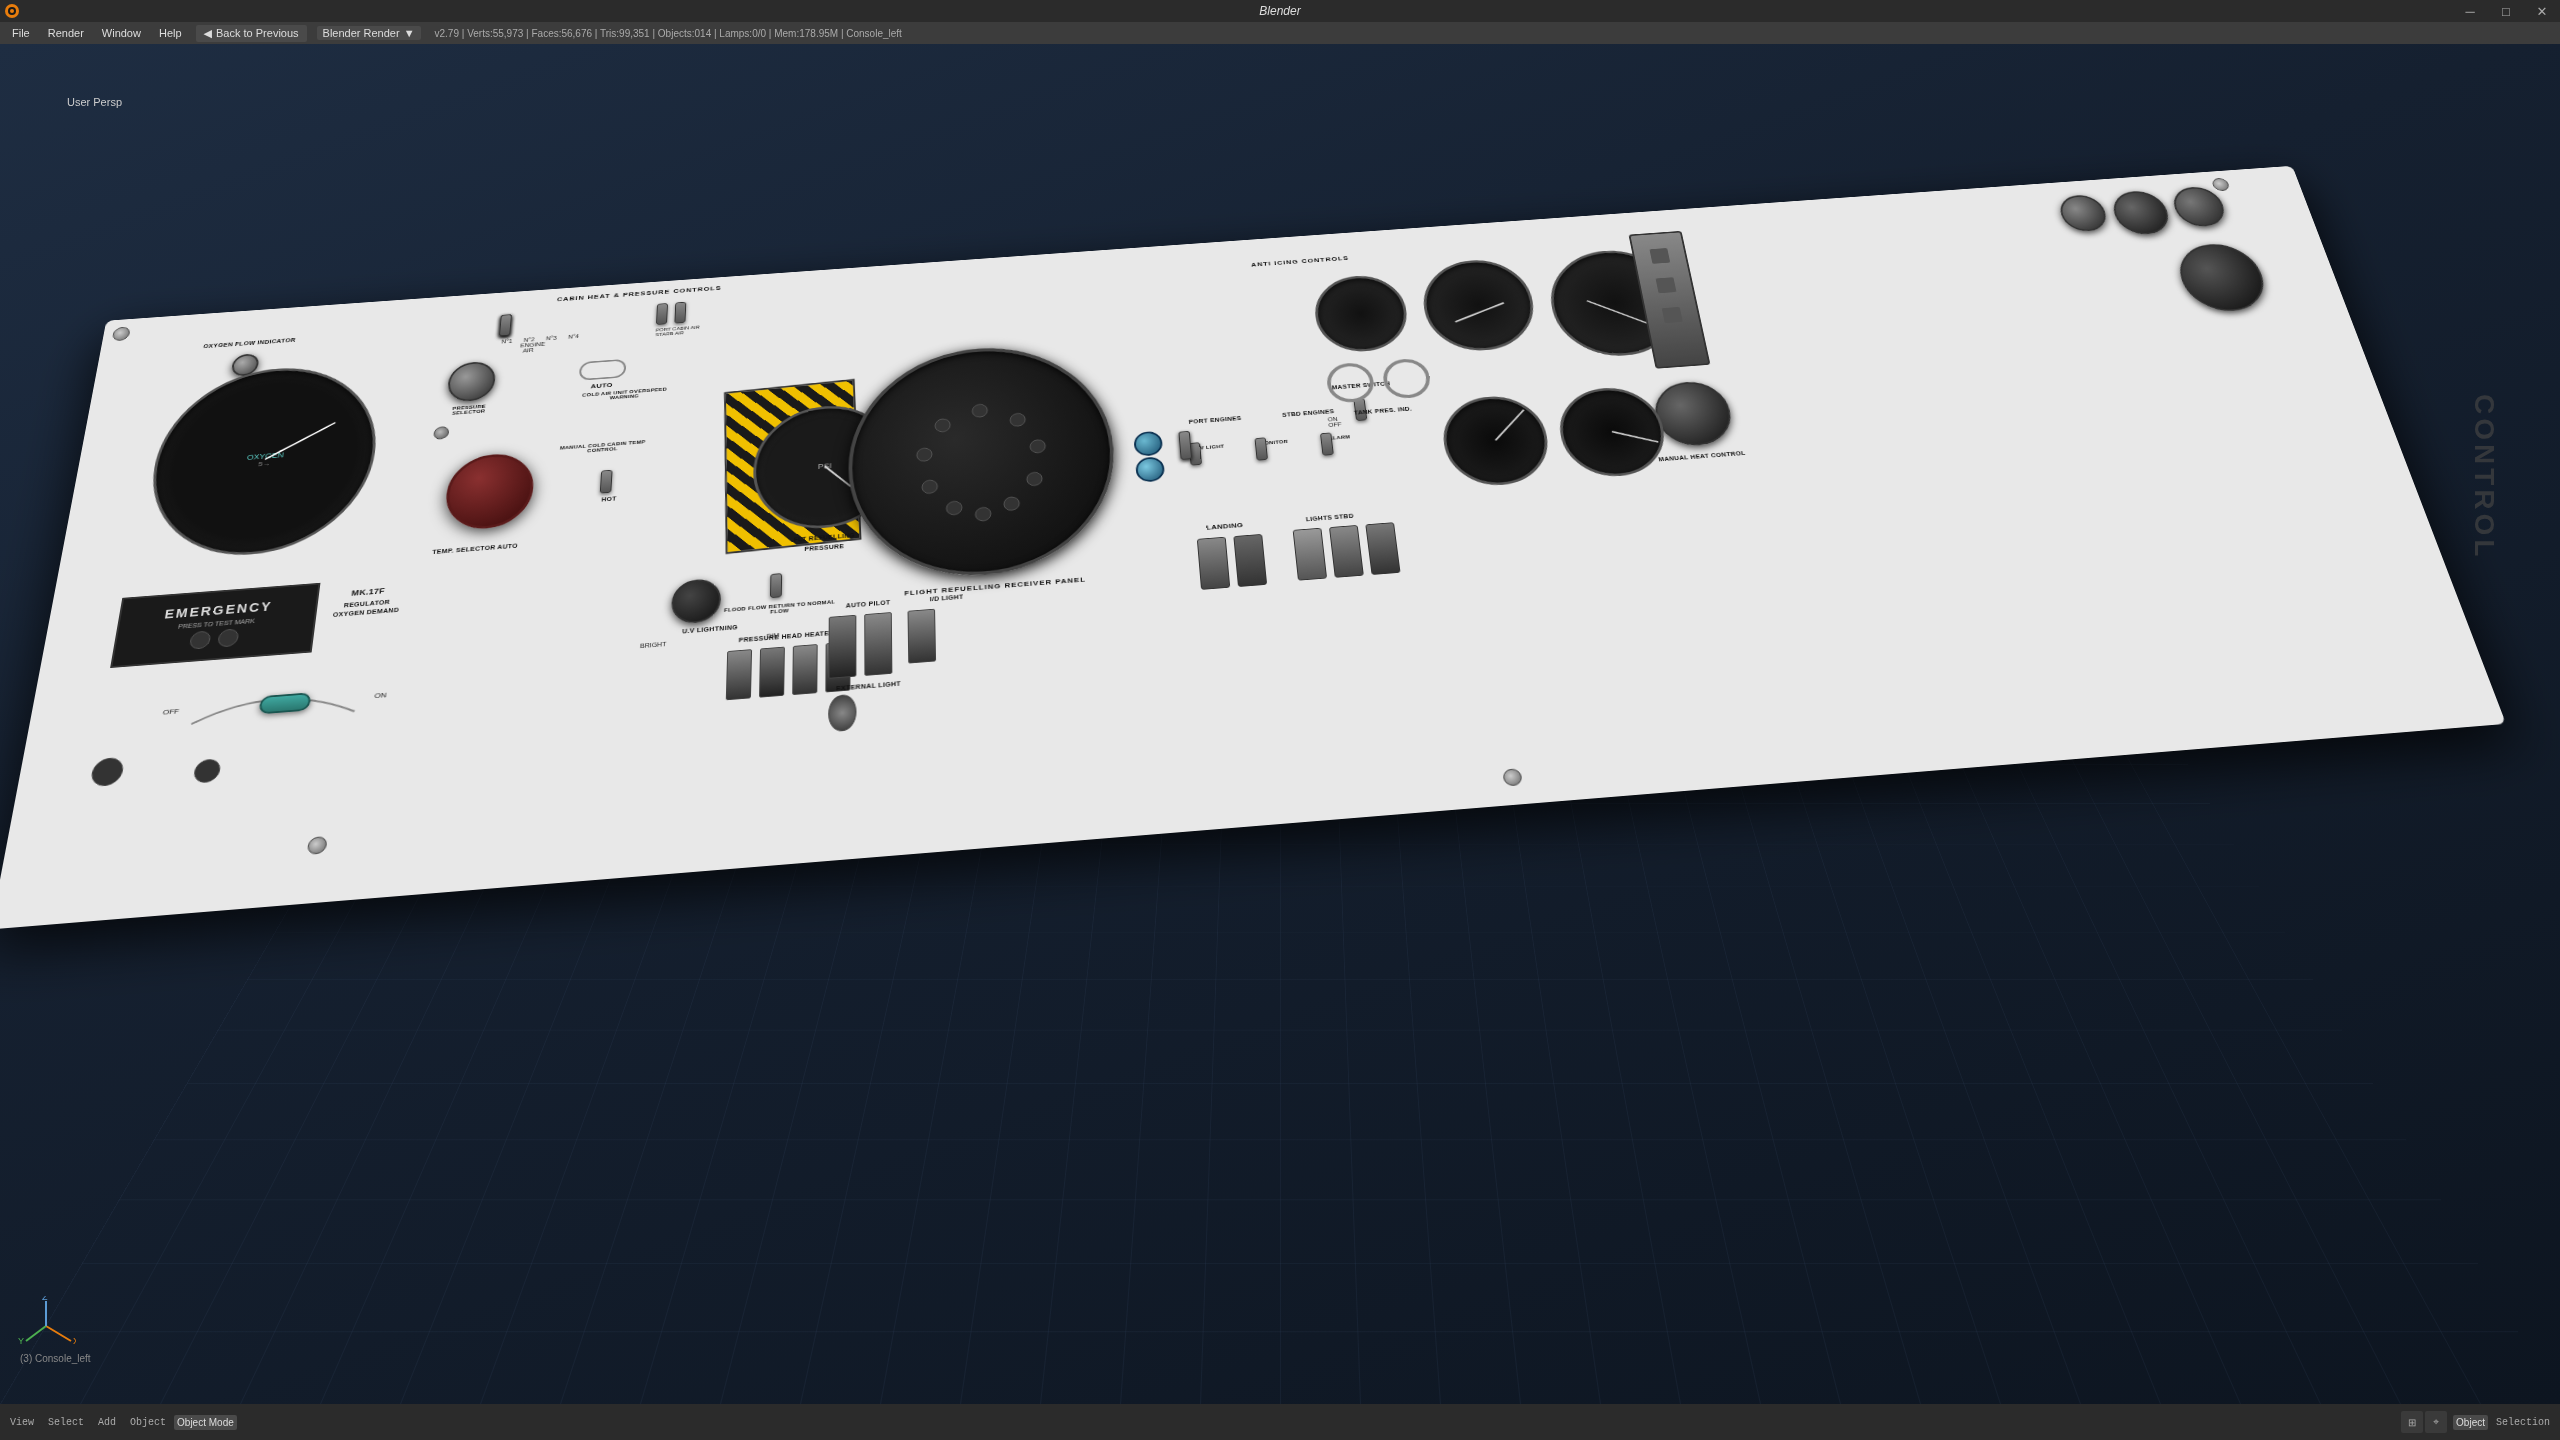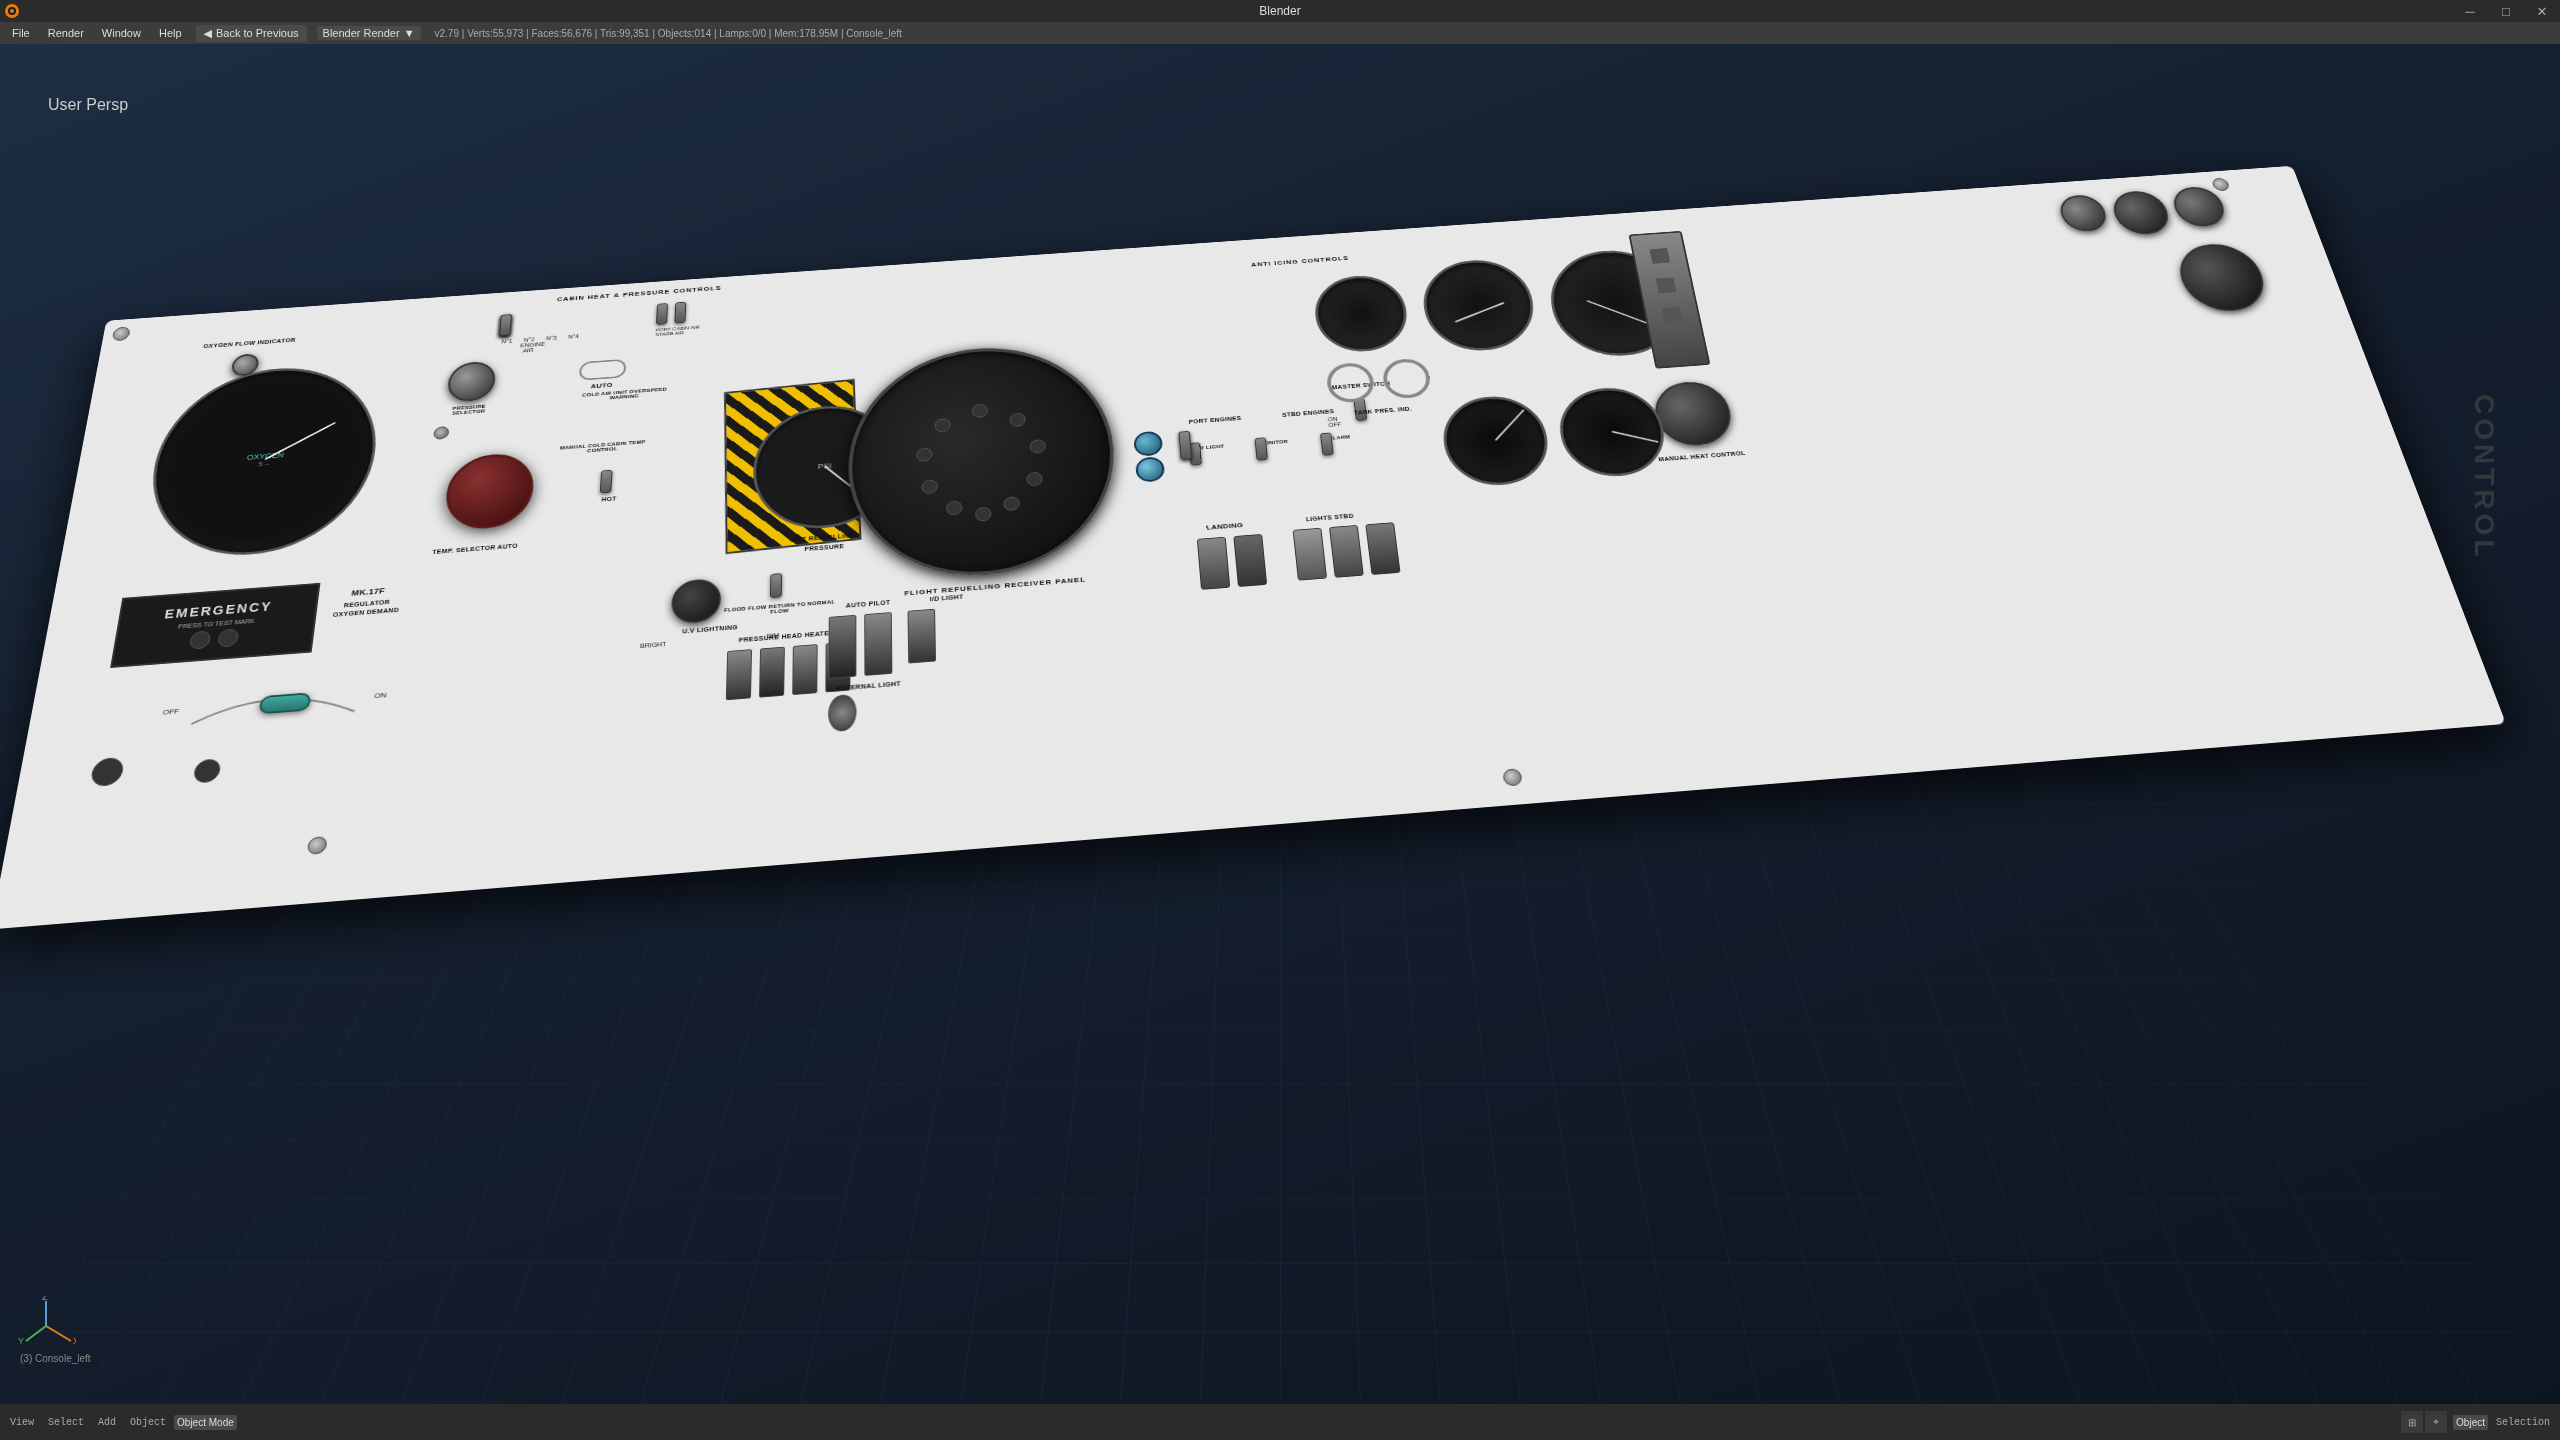--- a/index.html
+++ b/index.html
@@ -20,20 +20,21 @@
       height: 22px;
       background: #2b2b2b;
       display: flex;
       align-items: center;
       justify-content: center;
       z-index: 100;
     }
     #titlebar .title {
       color: #ddd;
       font-size: 12px;
+      font-style: italic;
     }
     #titlebar .window-controls {
       position: absolute;
       right: 0;
       display: flex;
       height: 100%;
     }
     #titlebar .window-controls span {
       width: 36px;
       display: flex;
@@ -111,22 +112,22 @@
         linear-gradient(90deg, rgba(100,130,180,0.08) 1px, transparent 1px);
       background-size: 80px 80px;
       transform: perspective(800px) rotateX(20deg);
       transform-origin: 50% 100%;
     }
 
     
     #user-persp {
       position: absolute;
       top: 52px;
-      left: 0;
-      font-size: 16px;
+      left: 19px;
+      font-size: 11px;
       color: #ccc;
       z-index: 10;
       padding-left: 48px;
     }
 
     
     #control-panel {
       position: absolute;
       top: 90px;
       left: 40px;

